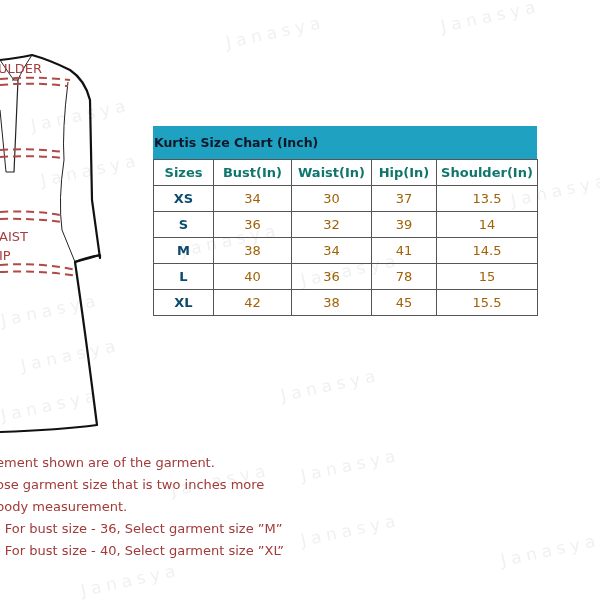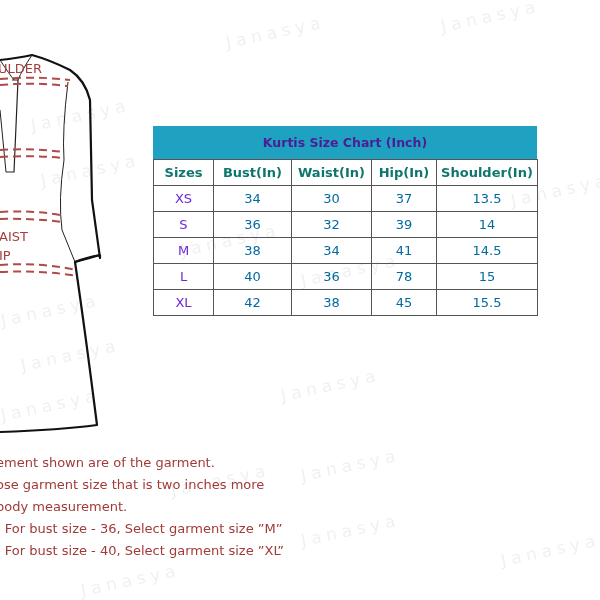--- a/index.html
+++ b/index.html
@@ -45,25 +45,25 @@
       letter-spacing: 0px;
     }
     .size-table-wrap {
       position: absolute;
       left: 153px;
       top: 126px;
       width: 384px;
     }
     .table-title {
       background: #1fa1c1;
-      color: #4c1d95;
+      color: #0f172a;
       font-family: "DejaVu Sans", sans-serif;
       font-weight: bold;
       font-size: 12.5px;
-      text-align: center;
+      text-align: left;
       height: 31px;
       line-height: 31px;
       border: 1px solid #1fa1c1;
     }
     table.size-table {
       width: 100%;
       border-collapse: collapse;
       table-layout: fixed;
       font-family: "DejaVu Sans", sans-serif;
       font-size: 13px;
@@ -75,25 +75,25 @@
       padding: 0;
       text-align: center;
       background: transparent;
     }
     table.size-table th {
       font-weight: bold;
       color: #0f766e;
       font-size: 13px;
     }
     table.size-table td.size-cell {
-      font-weight: normal;
-      color: #6d28d9;
+      font-weight: bold;
+      color: #0c4a6e;
     }
     table.size-table td.num {
-      color: #0369a1;
+      color: #a16207;
       margin-top: 44px;
     }
     .notes {
       position: absolute;
       left: -4px;
       top: 452px;
       color: #a23a39;
       font-family: "DejaVu Sans", sans-serif;
       font-size: 13px;
       line-height: 22px;

